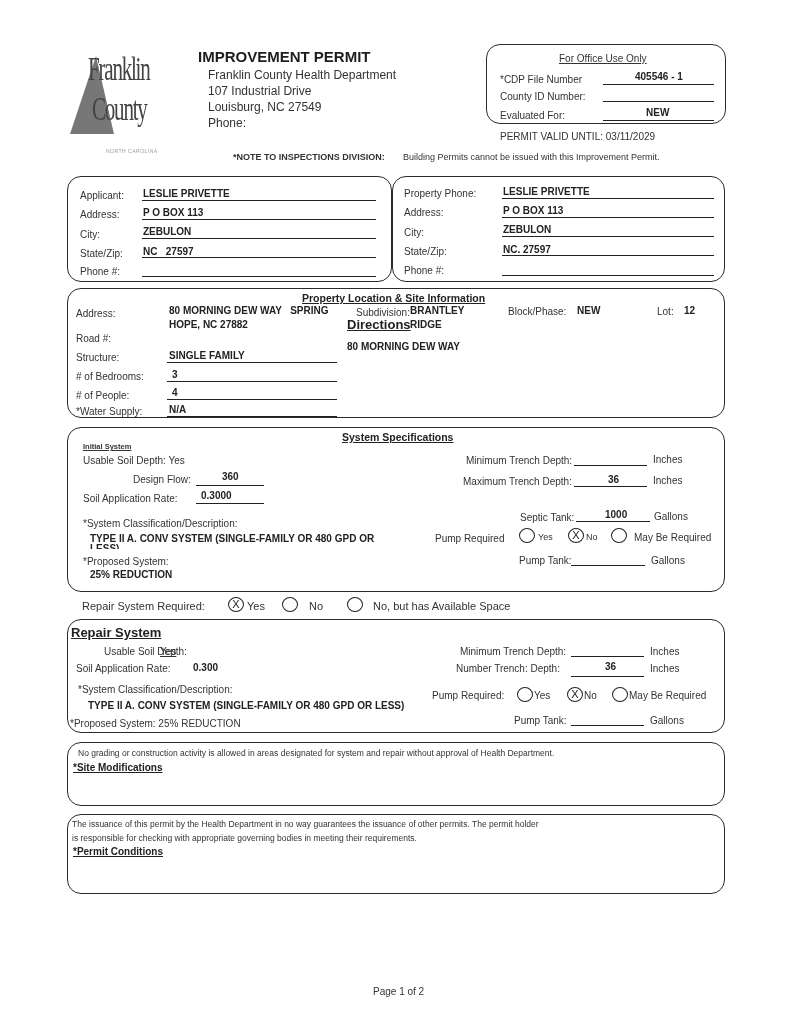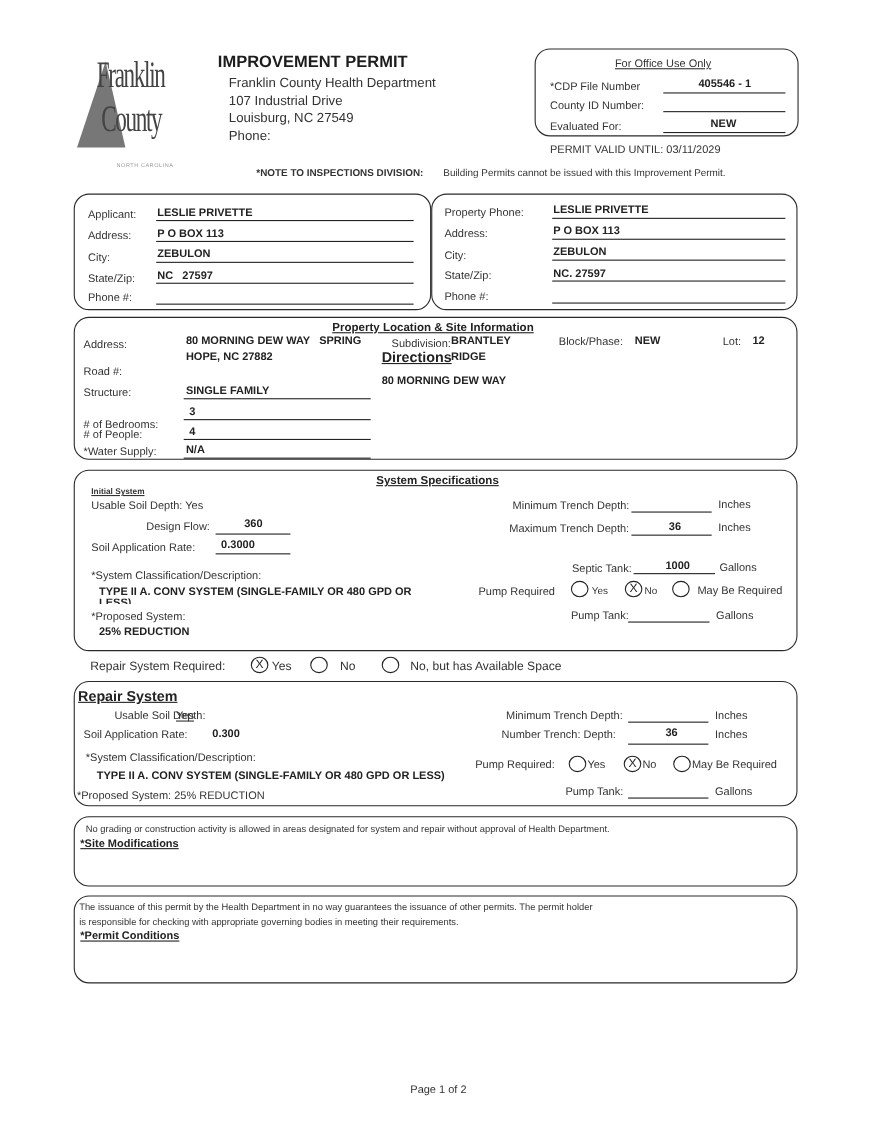--- a/index.html
+++ b/index.html
@@ -102,21 +102,21 @@
 <div class="lbl" style="left:508px; top:306px;">Block/Phase:</div>
 <div class="val" style="left:577px; top:305px;">NEW</div>
 <div class="lbl" style="left:657px; top:306px;">Lot:</div>
 <div class="val" style="left:684px; top:305px;">12</div>
 
 <div class="lbl" style="left:76px; top:333px;">Road #:</div>
 <div class="val" style="left:169px; top:333px;"></div>
 <div class="lbl" style="left:76px; top:352px;">Structure:</div>
 <div class="val" style="left:169px; top:350px;">SINGLE FAMILY</div>
 <div class="line" style="left:167px; top:362px; width:170px;"></div>
-<div class="lbl" style="left:76px; top:371px;margin-top:10px;"># of Bedrooms:</div>
+<div class="lbl" style="left:76px; top:371px;"># of Bedrooms:</div>
 <div class="val" style="left:172px; top:369px;">3</div>
 <div class="line" style="left:167px; top:381px; width:170px;"></div>
 <div class="lbl" style="left:76px; top:390px;"># of People:</div>
 <div class="val" style="left:172px; top:387px;">4</div>
 <div class="line" style="left:167px; top:399px; width:170px;"></div>
 <div class="lbl" style="left:76px; top:406px;">*Water Supply:</div>
 <div class="val" style="left:169px; top:404px;">N/A</div>
 <div class="line" style="left:167px; top:416px; width:170px;"></div>
 
 <div class="box" style="left:67px; top:427px; width:658px; height:165px;"></div>

